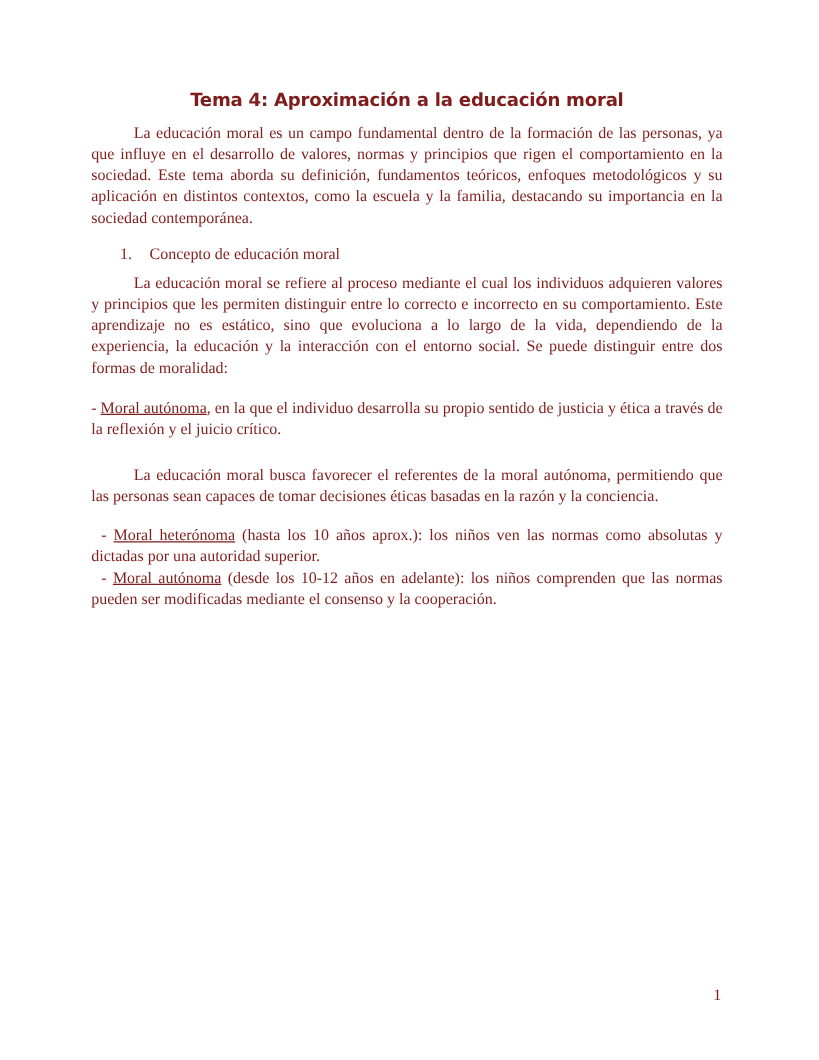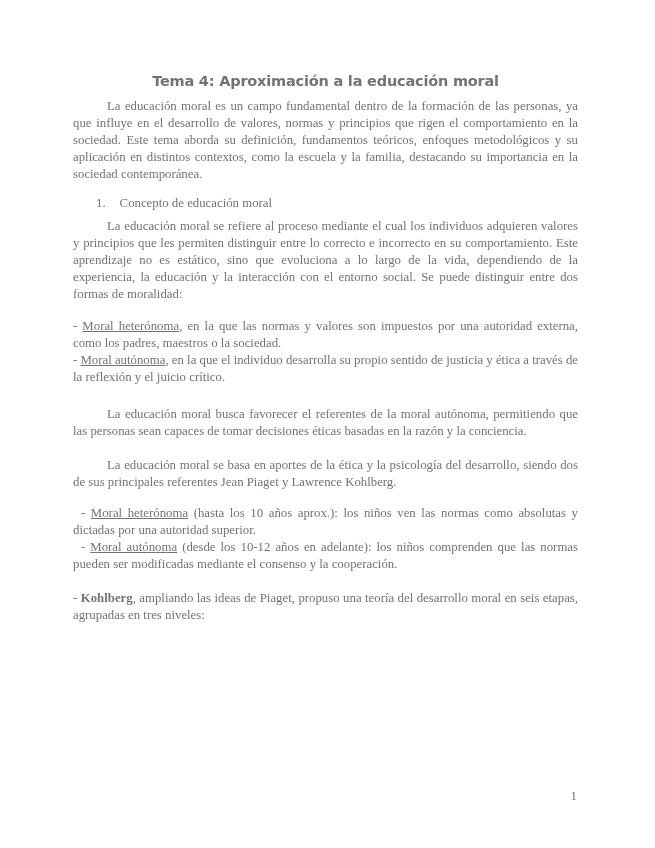--- a/index.html
+++ b/index.html
@@ -6,21 +6,21 @@
     margin: 0;
     padding: 0;
     background: #ffffff;
   }
   .page {
     position: relative;
     width: 655px;
     height: 848px;
     background: #ffffff;
     overflow: hidden;
-    color: #737373;
+    color: #7f1d1d;
     font-family: "Liberation Serif", serif;
     font-size: 12.8px;
     line-height: 17px;
   }
   .content {
     position: absolute;
     left: 73px;
     top: 0;
     width: 505px;
   }
@@ -75,34 +75,29 @@
 
     <p class="para indent intro">La educación moral es un campo fundamental dentro de la formación de las personas, ya que influye en el desarrollo de valores, normas y principios que rigen el comportamiento en la sociedad. Este tema aborda su definición, fundamentos teóricos, enfoques metodológicos y su aplicación en distintos contextos, como la escuela y la familia, destacando su importancia en la sociedad contemporánea.</p>
 
     <div class="sec-heading">
       <span class="hnum">1.</span><span>Concepto de educación moral</span>
     </div>
 
     <p class="para indent sec1-para">La educación moral se refiere al proceso mediante el cual los individuos adquieren valores y principios que les permiten distinguir entre lo correcto e incorrecto en su comportamiento. Este aprendizaje no es estático, sino que evoluciona a lo largo de la vida, dependiendo de la experiencia, la educación y la interacción con el entorno social. Se puede distinguir entre dos formas de moralidad:</p>
 
     <div class="sec1-list">
-      <p class="para"><span>- </span><span class="u">Moral heterónoma</span><span>, en la que las normas y valores son impuestos por una autoridad externa, como los padres, maestros o la sociedad.</span></p>
       <p class="para"><span>- </span><span class="u">Moral autónoma</span><span>, en la que el individuo desarrolla su propio sentido de justicia y ética a través de la reflexión y el juicio crítico.</span></p>
     </div>
 
     <p class="para indent sec1-closing">La educación moral busca favorecer el referentes de la moral autónoma, permitiendo que las personas sean capaces de tomar decisiones éticas basadas en la razón y la conciencia.</p>
 
 
-    <p class="para indent sec2-para">La educación moral se basa en aportes de la ética y la psicología del desarrollo, siendo dos de sus principales referentes Jean Piaget y Lawrence Kohlberg.</p>
 
     <div class="piaget-block">
       <p class="para subitem"><span>- </span><span class="u">Moral heterónoma</span><span> (hasta los 10 años aprox.): los niños ven las normas como absolutas y dictadas por una autoridad superior.</span></p>
       <p class="para subitem"><span>- </span><span class="u">Moral autónoma</span><span> (desde los 10-12 años en adelante): los niños comprenden que las normas pueden ser modificadas mediante el consenso y la cooperación.</span></p>
     </div>
 
-    <div class="kohlberg-block">
-      <p class="para"><span>- </span><span class="b">Kohlberg</span><span>, ampliando las ideas de Piaget, propuso una teoría del desarrollo moral en seis etapas, agrupadas en tres niveles:</span></p>
-    </div>
 
   </div>
 
   <div class="page-number">1</div>
 </div>
 
 </body></html>

